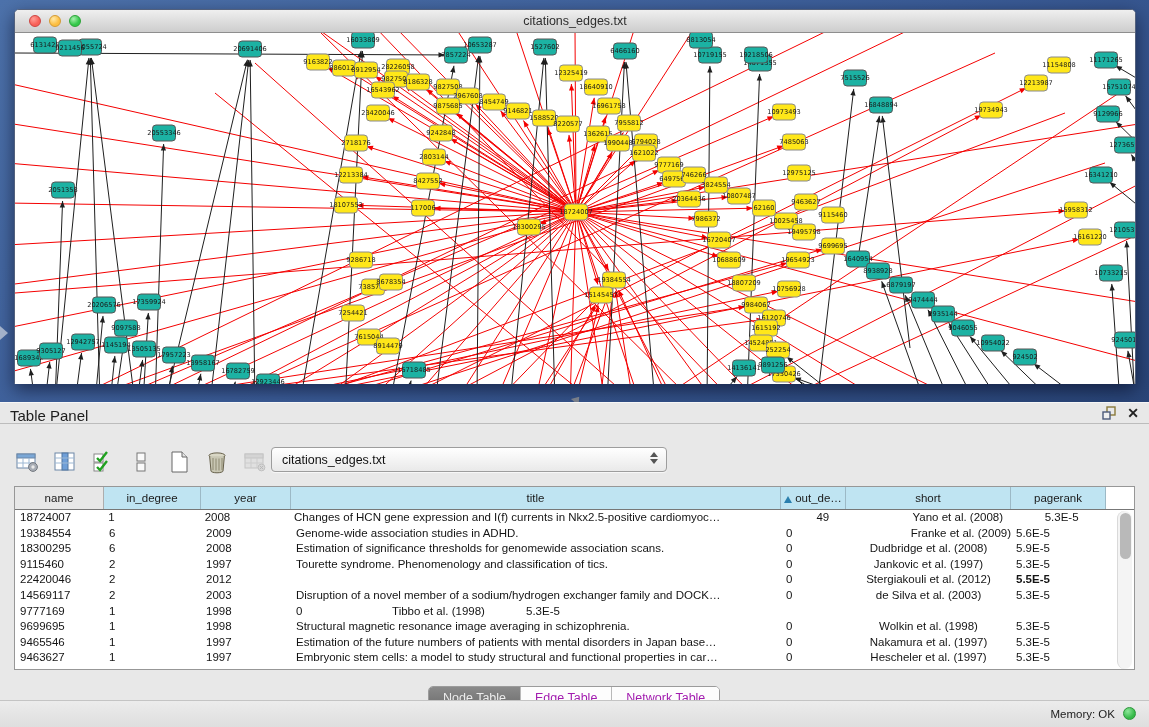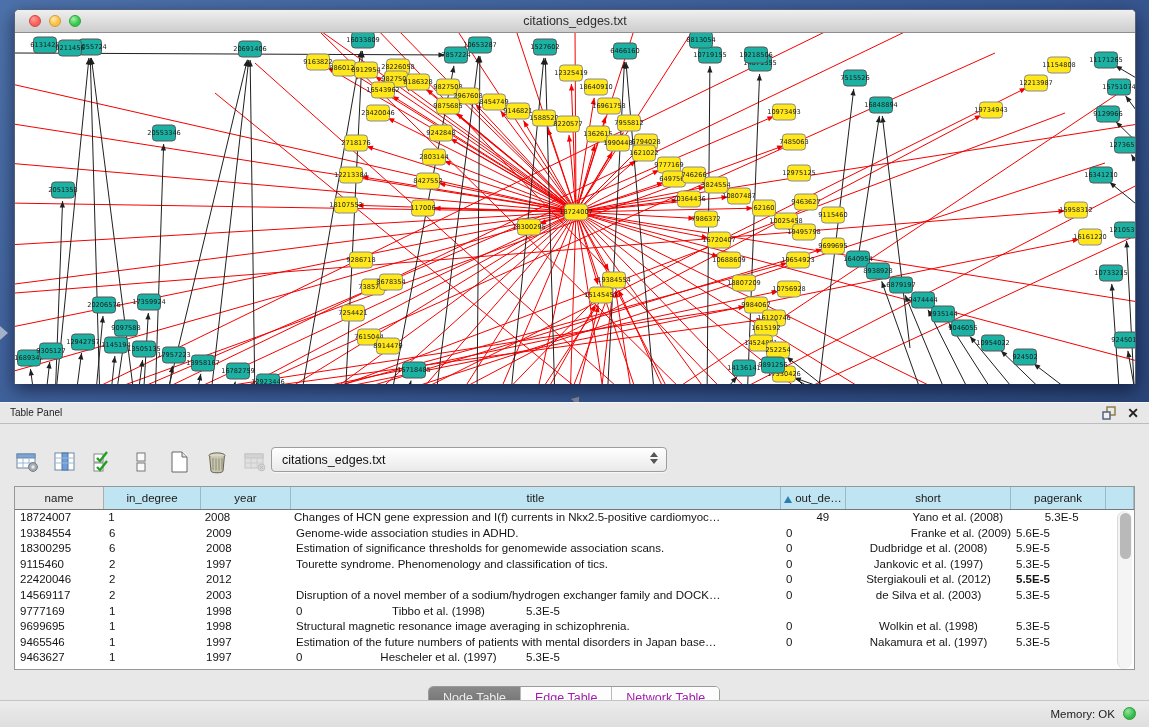--- a/index.html
+++ b/index.html
@@ -23,38 +23,38 @@
   .light.yellow{background:radial-gradient(circle at 35% 30%,#ffe9a8,#fdbe41 60%);border:1px solid #d49a33;}
   .light.green{background:radial-gradient(circle at 35% 30%,#a8f0ae,#34c84a 60%);border:1px solid #2aa436;}
   .gw-title{position:absolute;left:0;right:0;top:4px;text-align:center;
     font-size:12.5px;color:#2e2e2e;}
   .gw-canvas{position:relative;width:100%;height:351px;background:#fff;overflow:hidden;}
   .gw-canvas svg{display:block;}
   
   .table-panel{position:absolute;left:0;top:402px;width:1149px;height:325px;background:#e8e8e8;}
   .tp-titlebar{height:22px;background:linear-gradient(#ecemajor 0,#ececec,#d8d8d8);
     border-top:1px solid #f6f6f6;border-bottom:1px solid #bcbcbc;position:relative;}
-  .tp-title{position:absolute;left:10px;top:4px;font-size:10px;color:#1d1d1d;}
+  .tp-title{position:absolute;left:10px;top:4px;font-size:15px;color:#1d1d1d;}
   .tp-actions{position:absolute;right:10px;top:2px;display:flex;gap:10px;align-items:center;}
   .float-btn{width:16px;height:16px;cursor:default;}
   .close-btn{font-size:14px;font-weight:bold;color:#222;line-height:16px;cursor:default;}
   .toolbar{position:absolute;left:14px;top:44px;height:32px;display:flex;align-items:center;gap:12px;}
   .tb-icon{width:26px;height:26px;display:flex;align-items:center;justify-content:center;}
   .fx-icon{font-family:"Liberation Serif",serif;font-style:italic;font-weight:bold;
     font-size:14px;color:#111;letter-spacing:-1px;}
   .net-select{position:absolute;left:271px;top:45px;width:396px;height:25px;
     border:1px solid #9d9d9d;border-radius:4px;background:linear-gradient(#ffffff,#e9e9e9);
     box-shadow:0 1px 1px rgba(255,255,255,.7);display:flex;align-items:center;
     font-size:12.5px;color:#111;padding-left:10px;position:absolute;}
   .spin{position:absolute;right:8px;top:4px;display:flex;flex-direction:column;gap:2px;}
   .spin .up{width:0;height:0;border-left:4px solid transparent;border-right:4px solid transparent;border-bottom:5px solid #555;}
   .spin .dn{width:0;height:0;border-left:4px solid transparent;border-right:4px solid transparent;border-top:5px solid #555;}
   .table-frame{position:absolute;left:14px;top:84px;width:1121px;height:184px;
     border:1px solid #979797;background:#fff;overflow:hidden;}
-  .thead{display:flex;height:23px;border-bottom:1px solid #777;}
+  .thead{display:flex;height:23px;border-bottom:1px solid #777;align-items:flex-end;}
   .th{font-size:11.5px;color:#1a1a1a;text-align:center;line-height:22px;
     background:#bfe4f2;border-right:1px solid #9cb9c6;overflow:hidden;white-space:nowrap;}
   .th.gray{background:#e7e7e7;border-right:1px solid #adadad;}
   .sort-tri{display:inline-block;width:0;height:0;border-left:4px solid transparent;
     border-right:4px solid transparent;border-bottom:7px solid #2a7fae;margin-right:3px;
     transform:translateY(1px);}
   .tbody{position:relative;}
   .tr{display:flex;height:15.6px;}
   .td{font-size:11.5px;color:#141414;line-height:15.5px;white-space:nowrap;overflow:hidden;
     padding-left:5px;}
@@ -1038,20 +1038,21 @@
             <div class="td" style="width: 90px;">1997</div>
             <div class="td" style="width: 490px;">Estimation of the future numbers of patients with mental disorders in Japan base…</div>
             <div class="td" style="width: 65px;">0</div>
             <div class="td center" style="width: 165px;">Nakamura et al. (1997)</div>
             <div class="td" style="width: 95px;">5.3E-5</div>
           </div>
           <div class="tr">
             <div class="td" style="width: 89px;">9463627</div>
             <div class="td" style="width: 97px;">1</div>
             <div class="td" style="width: 90px;">1997</div>
+            <div class="td" style="width: 490px;">Embryonic stem cells: a model to study structural and functional properties in car…</div>
             <div class="td" style="width: 65px;">0</div>
             <div class="td center" style="width: 165px;">Hescheler et al. (1997)</div>
             <div class="td" style="width: 95px;">5.3E-5</div>
           </div>
         </div>
       <div class="vscroll">
         <div class="vthumb"></div>
       </div>
     </div>
 

